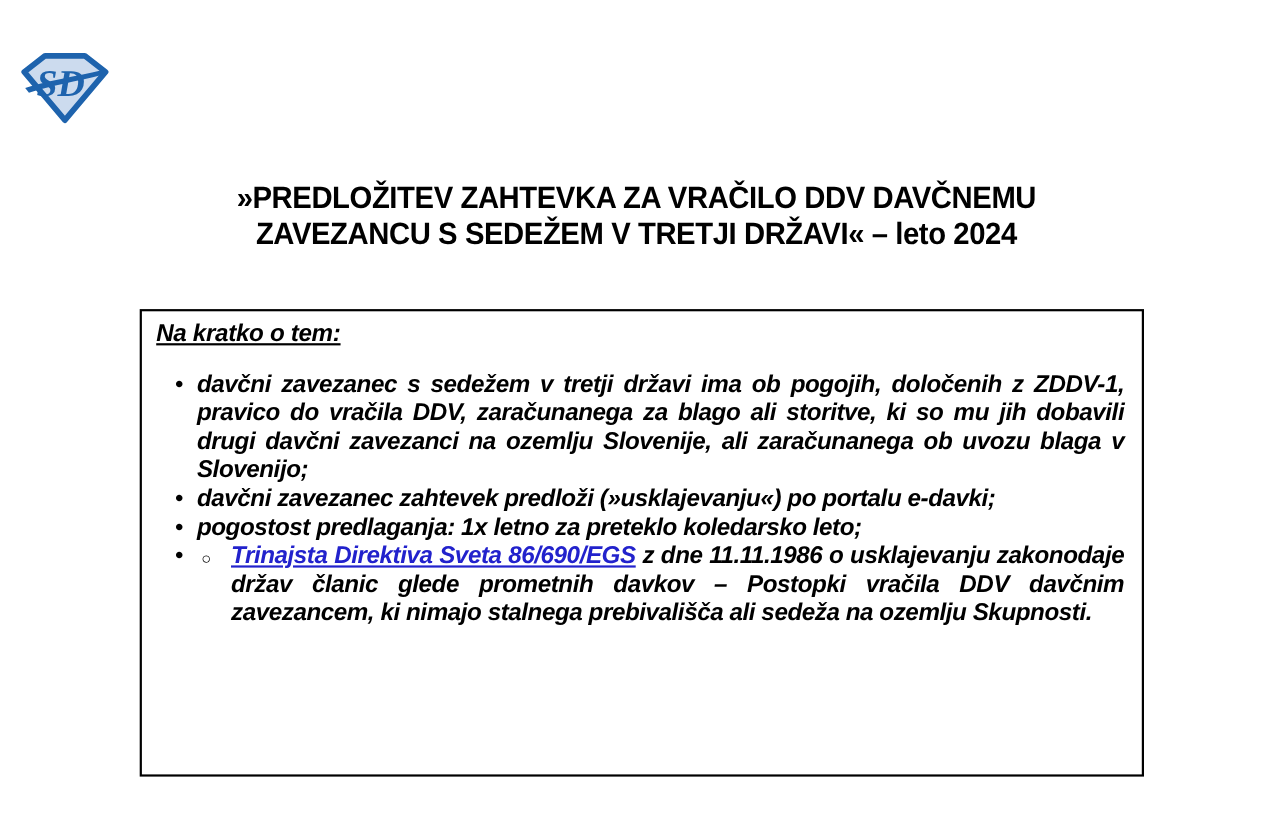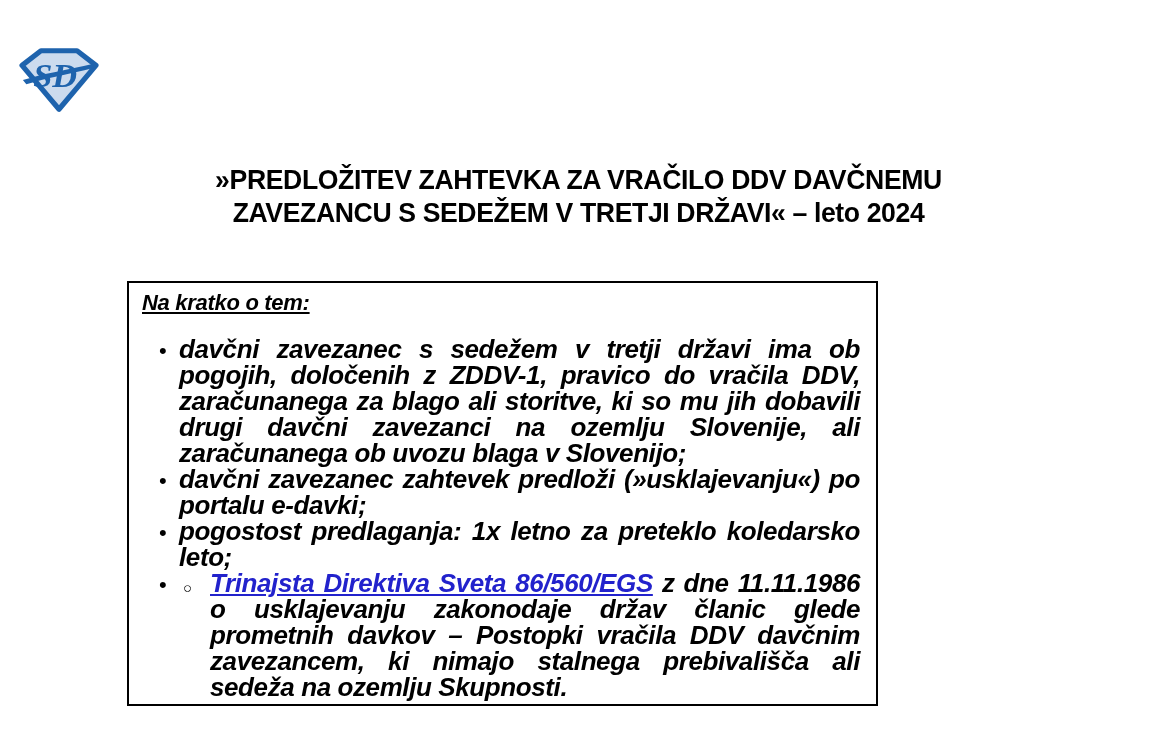--- a/index.html
+++ b/index.html
@@ -12,33 +12,33 @@
   }
   .title {
     position: absolute; top: 163px; left: 0; width: 1157px;
     margin: 0; text-align: center;
     font-size: 28px; font-weight: bold; line-height: 33px;
     letter-spacing: -0.4px;
     transform: scaleX(0.95); transform-origin: 50% 0;
   }
   .title .title-line { display: block; }
   .content-box {
-    position: absolute; left: 127px; top: 281px; width: 751px; height: 425px;
+    position: absolute; left: 127px; top: 281px; width: 913px; height: 425px;
     box-sizing: border-box; border: 2px solid #000;
     padding: 7px 16px 0 13px;
   }
   .box-heading {
     display: inline-block;
     font-size: 22px; font-weight: bold; font-style: italic;
     text-decoration: underline;
     letter-spacing: -0.3px;
   }
   ul.bullets {
     list-style: none; margin: 20px 0 0 0; padding: 0;
-    font-size: 26px; font-weight: bold; font-style: italic;
+    font-size: 22px; font-weight: bold; font-style: italic;
     line-height: 26px; text-align: justify;
     letter-spacing: -0.4px;
   }
   ul.bullets li { position: relative; padding-left: 37px; margin: 0; }
   ul.bullets li.sub { padding-left: 68px; }
   .bullet-marker {
     position: absolute; left: 17px; top: 0;
     font-style: normal; font-weight: normal;
   }
   .bullet-marker::before { content: "\2022"; font-size: 22px; }
@@ -81,18 +81,18 @@
       </li>
       <li>
         <span class="bullet-marker"></span>
         <span>pogostost predlaganja: 1x letno za preteklo koledarsko leto;</span>
       </li>
       <li>
         <span class="bullet-marker"></span>
       </li>
       <li class="sub">
         <span class="circle-marker"></span>
-        <a class="doc-link" href="#">Trinajsta Direktiva Sveta 86/560/EGS</a><span> z dne 11.11.1986 o usklajevanju zakonodaje držav članic glede prometnih davkov – Postopki vračila DDV davčnim zavezancem, ki nimajo stalnega prebivališča ali sedeža na ozemlju Skupnosti.</span>
+        <a class="doc-link" href="#">Trinajsta Direktiva Sveta 86/690/EGS</a><span> z dne 11.11.1986 o usklajevanju zakonodaje držav članic glede prometnih davkov – Postopki vračila DDV davčnim zavezancem, ki nimajo stalnega prebivališča ali sedeža na ozemlju Skupnosti.</span>
       </li>
     </ul>
   </div>
 
 </div>
 
 </body></html>

